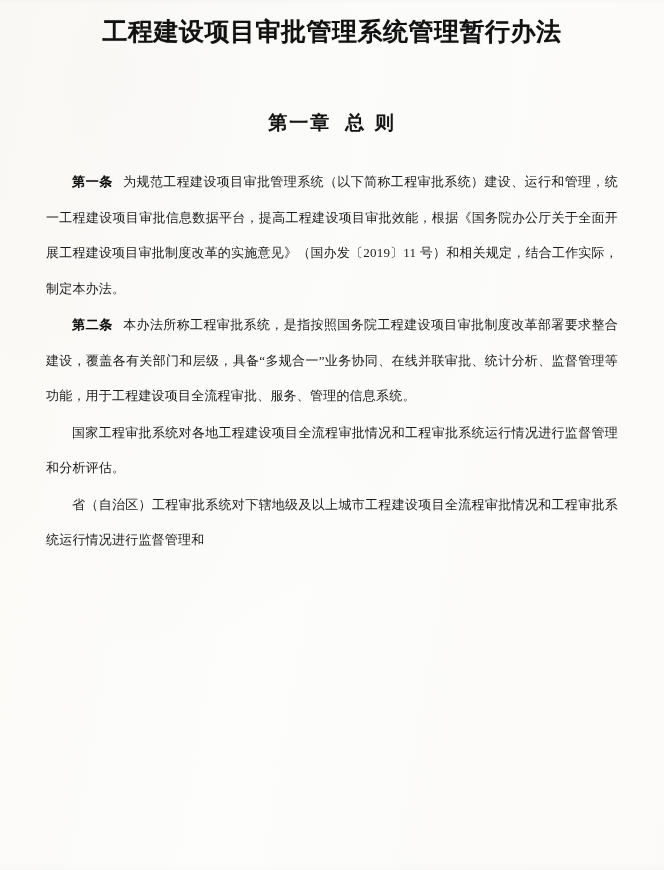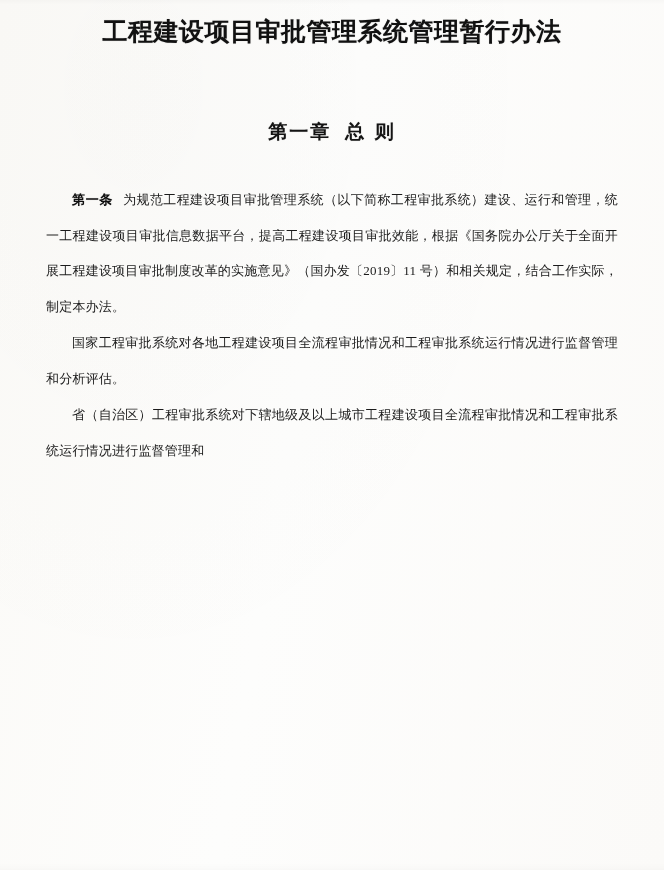--- a/index.html
+++ b/index.html
@@ -30,21 +30,21 @@
     text-align: center;
     font-family: "DejaVu Sans", "Liberation Sans", sans-serif;
     font-weight: bold;
     font-size: 25px;
     letter-spacing: 0.5px;
     line-height: 1.28;
     color: #111;
     text-shadow: 0 0 1px rgba(0,0,0,0.28);
   }
   .chapter-heading {
-    margin: 13px;
+    margin: 4px;
     padding-top: 58px;
     text-align: center;
     font-family: "DejaVu Sans", "Liberation Sans", sans-serif;
     font-weight: bold;
     font-size: 19px;
     letter-spacing: 2px;
     color: #141414;
     text-shadow: 0 0 1px rgba(0,0,0,0.22);
   }
   .chapter-heading .gap {
@@ -96,20 +96,21 @@
   <h1 class="doc-title">工程建设项目审批管理系统管理暂行办法</h1>
 
   <h2 class="chapter-heading">
     <span>第一章</span><span class="gap"></span><span>总    则</span>
   </h2>
 
   <div class="body-block">
 
     <p class="para"><span class="lead">第一条</span><span class="lead-space"></span><span>为规范工程建设项目审批管理系统（以下简称工程审批系统）建设、运行和管理，统一工程建设项目审批信息数据平台，提高工程建设项目审批效能，根据《国务院办公厅关于全面开展工程建设项目审批制度改革的实施意见》（国办发〔2019〕11 号）和相关规定，结合工作实际，制定本办法。</span></p>
 
+    <p class="para"><span class="lead">第二条</span><span class="lead-space"></span><span>本办法所称工程审批系统，是指按照国务院工程建设项目审批制度改革部署要求整合建设，覆盖各有关部门和层级，具备“多规合一”业务协同、在线并联审批、统计分析、监督管理等功能，用于工程建设项目全流程审批、服务、管理的信息系统。</span></p>
 
 
     <p class="para"><span>国家工程审批系统对各地工程建设项目全流程审批情况和工程审批系统运行情况进行监督管理和分析评估。</span></p>
 
     <p class="para"><span>省（自治区）工程审批系统对下辖地级及以上城市工程建设项目全流程审批情况和工程审批系统运行情况进行监督管理和</span></p>
 
   </div>
 
   <div class="scan-noise"></div>
 </div>

